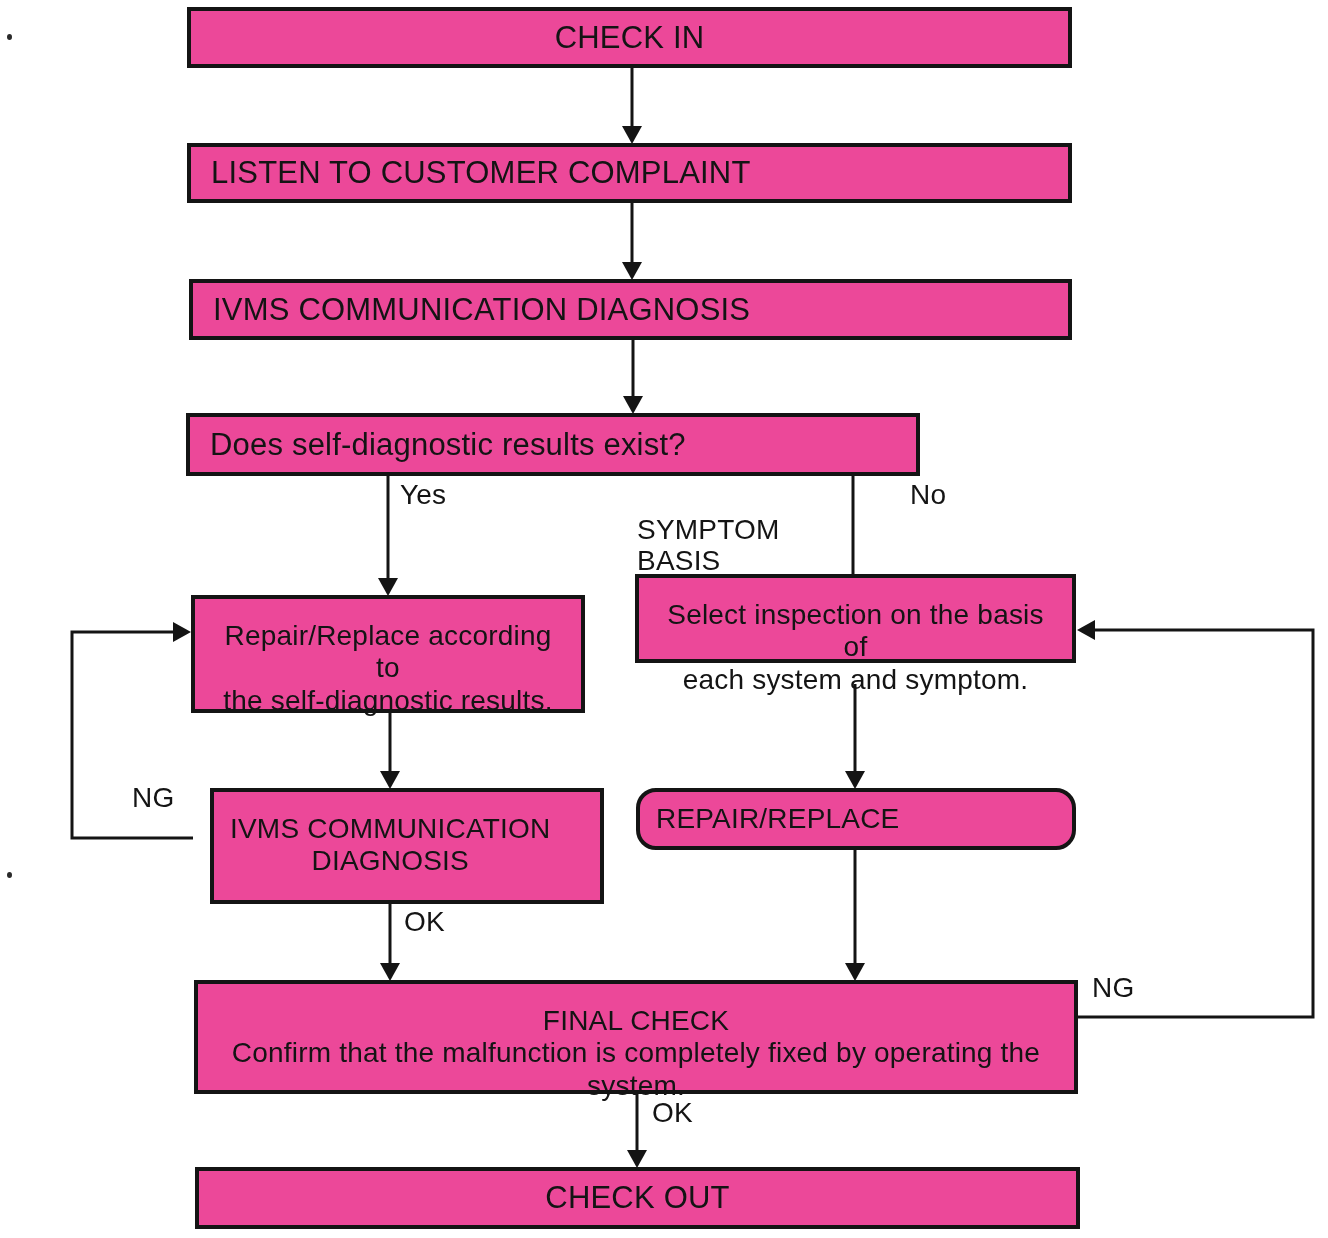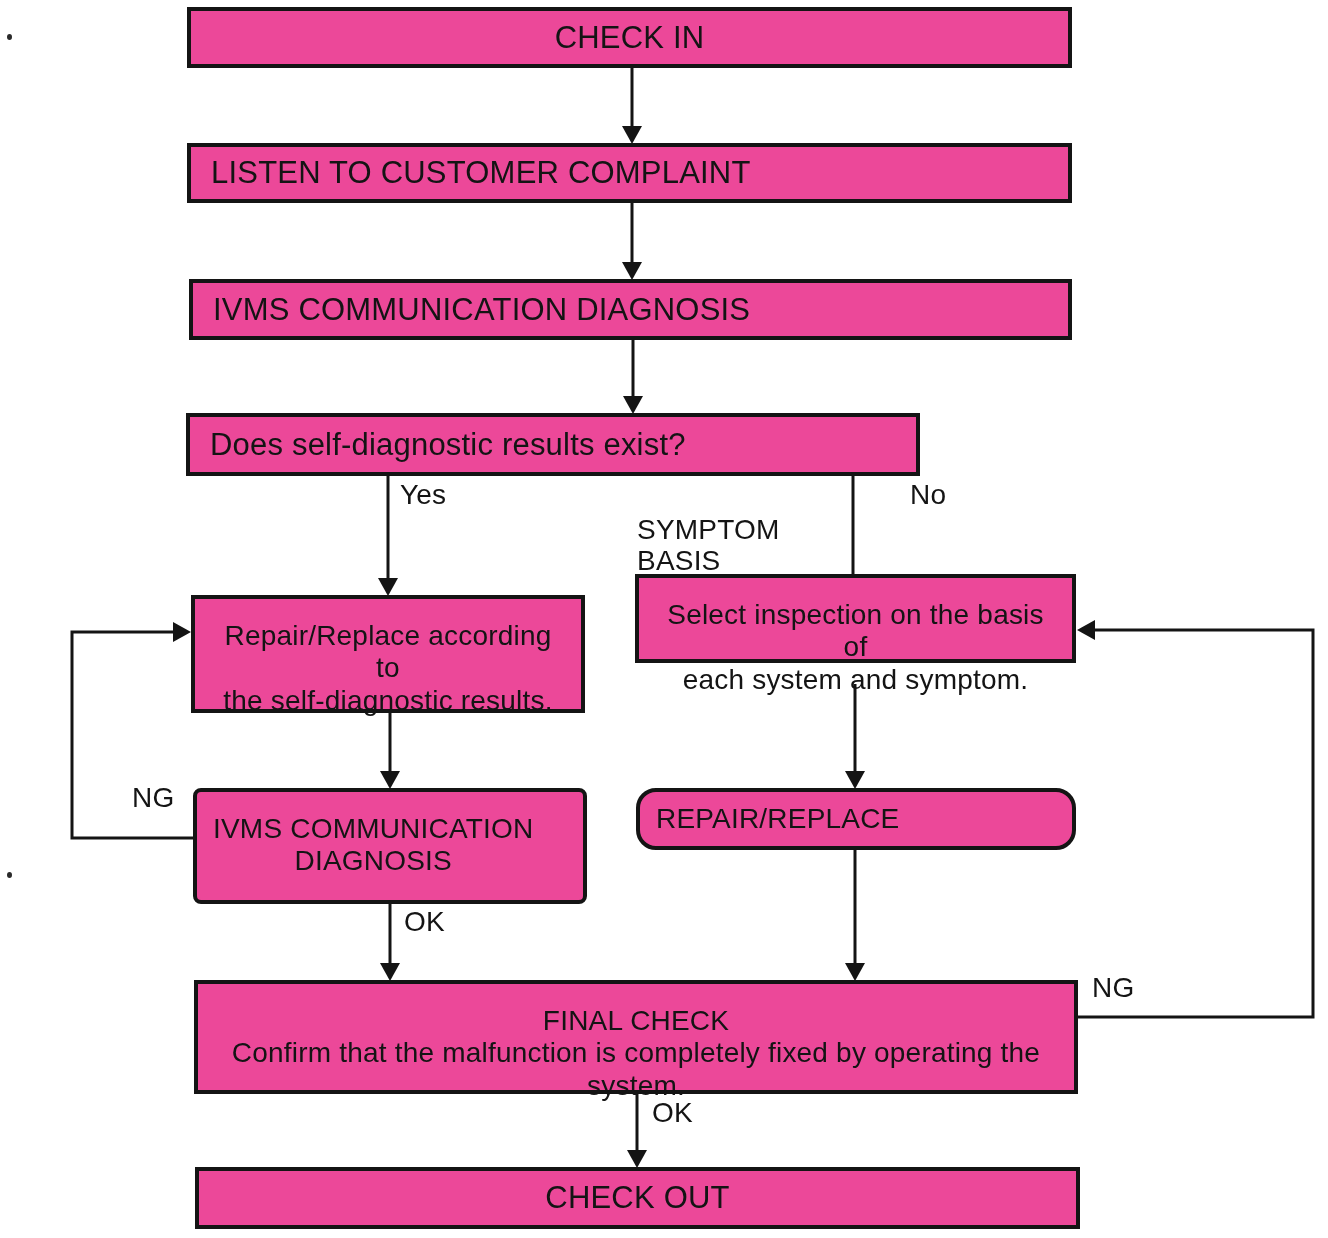--- a/index.html
+++ b/index.html
@@ -125,21 +125,21 @@
   <div class="node fs-mid pad-box" style="left:191px; top:595px; width:394px; height:118px;">
     <span class="node-label">Repair/Replace according to
 the self-diagnostic results.</span>
   </div>
 
   <div class="node fs-mid pad-box" style="left:635px; top:574px; width:441px; height:89px;">
     <span class="node-label">Select inspection on the basis of
 each system and symptom.</span>
   </div>
 
-  <div class="node fs-mid pad-box" style="left:193px; top:788px; width:394px; height:116px;border-radius:8px;">
+  <div class="node fs-mid pad-box" style="left:210px; top:788px; width:394px; height:116px;">
     <span class="node-label">IVMS COMMUNICATION
 DIAGNOSIS</span>
   </div>
 
   <div class="node v-center fs-mid pad-box" style="left:636px; top:788px; width:440px; height:62px;border-radius:20px;">
     <span class="node-label">REPAIR/REPLACE</span>
   </div>
 
   <div class="node v-center h-center fs-big" style="left:195px; top:1167px; width:885px; height:62px;">
     <span class="node-label">CHECK OUT</span>

